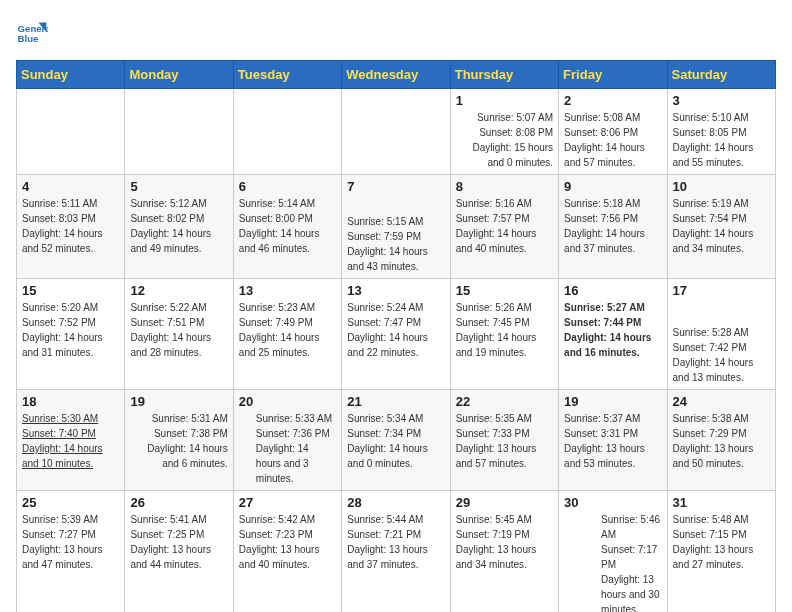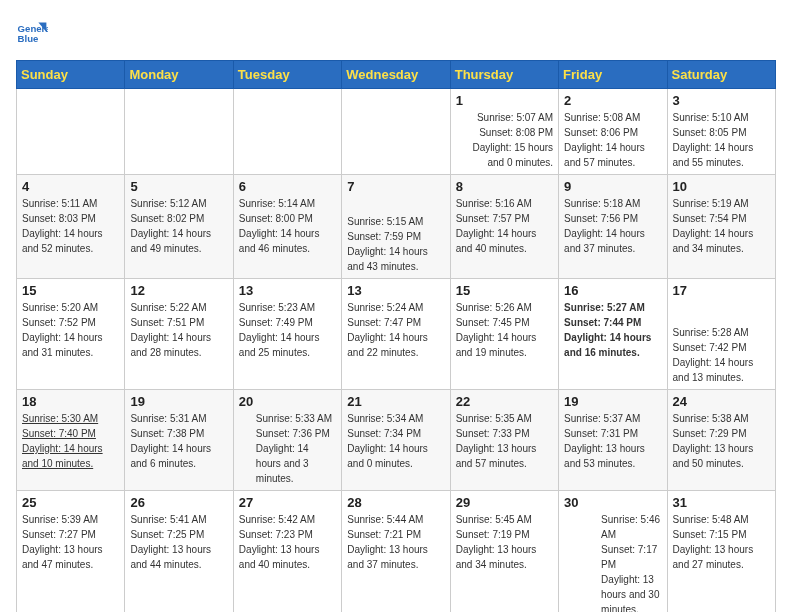--- a/index.html
+++ b/index.html
@@ -220,21 +220,21 @@
       </tr>
       <tr>
         <td>
           <span class="day-number">18</span>
           <div class="day-info" style="white-space: pre-line; text-decoration: underline;">Sunrise: 5:30 AM
 Sunset: 7:40 PM
 Daylight: 14 hours and 10 minutes.</div>
         </td>
         <td>
           <span class="day-number">19</span>
-          <div class="day-info" style="white-space: pre-line;">Sunrise: 5:31 AM
+          <div class="day-info" style="white-space: pre-line; text-align: right;">Sunrise: 5:31 AM
 Sunset: 7:38 PM
 Daylight: 14 hours and 6 minutes.</div>
         </td>
         <td>
           <span class="day-number">20</span>
           <div class="day-info" style="white-space: pre-line; margin-left: 17px;">Sunrise: 5:33 AM
 Sunset: 7:36 PM
 Daylight: 14 hours and 3 minutes.</div>
         </td>
         <td>
@@ -245,21 +245,21 @@
         </td>
         <td>
           <span class="day-number">22</span>
           <div class="day-info" style="white-space: pre-line;">Sunrise: 5:35 AM
 Sunset: 7:33 PM
 Daylight: 13 hours and 57 minutes.</div>
         </td>
         <td>
           <span class="day-number">19</span>
           <div class="day-info" style="white-space: pre-line;">Sunrise: 5:37 AM
-Sunset: 7:31 PM
+Sunset: 3:31 PM
 Daylight: 13 hours and 53 minutes.</div>
         </td>
         <td>
           <span class="day-number">24</span>
           <div class="day-info" style="white-space: pre-line;">Sunrise: 5:38 AM
 Sunset: 7:29 PM
 Daylight: 13 hours and 50 minutes.</div>
         </td>
       </tr>
       <tr>

